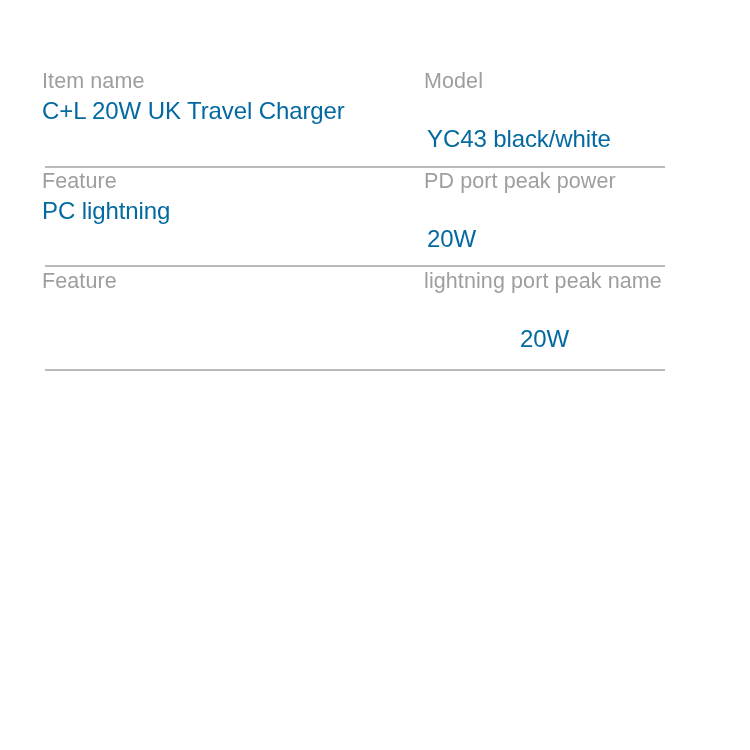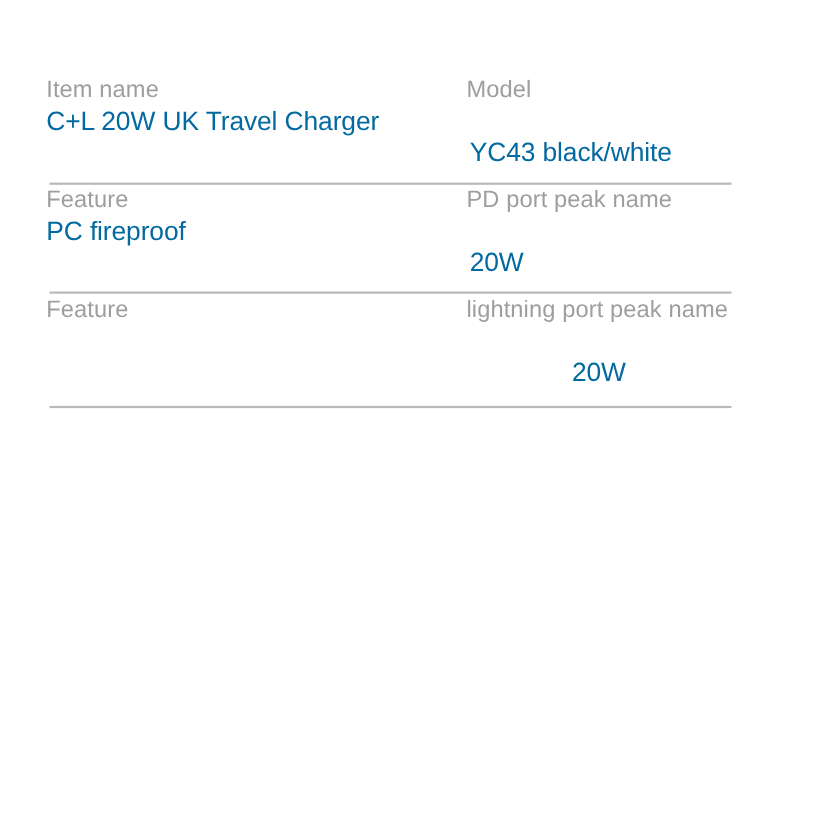--- a/index.html
+++ b/index.html
@@ -101,24 +101,24 @@
       </div>
       <div class="spec-cell col-right">
         <span class="spec-label">Model</span>
         <span class="spec-value">YC43 black/white</span>
       </div>
     </div>
 
     <div class="spec-row r1">
       <div class="spec-cell col-left">
         <span class="spec-label">Feature</span>
-        <span class="spec-value">PC fireproof</span>
+        <span class="spec-value">PC lightning</span>
       </div>
       <div class="spec-cell col-right">
-        <span class="spec-label">PD port peak name</span>
+        <span class="spec-label">PD port peak power</span>
         <span class="spec-value">20W</span>
       </div>
     </div>
 
     <div class="spec-row r2">
       <div class="spec-cell col-left">
         <span class="spec-label">Feature</span>
       </div>
       <div class="spec-cell col-right">
         <span class="spec-label">lightning port peak name</span>

